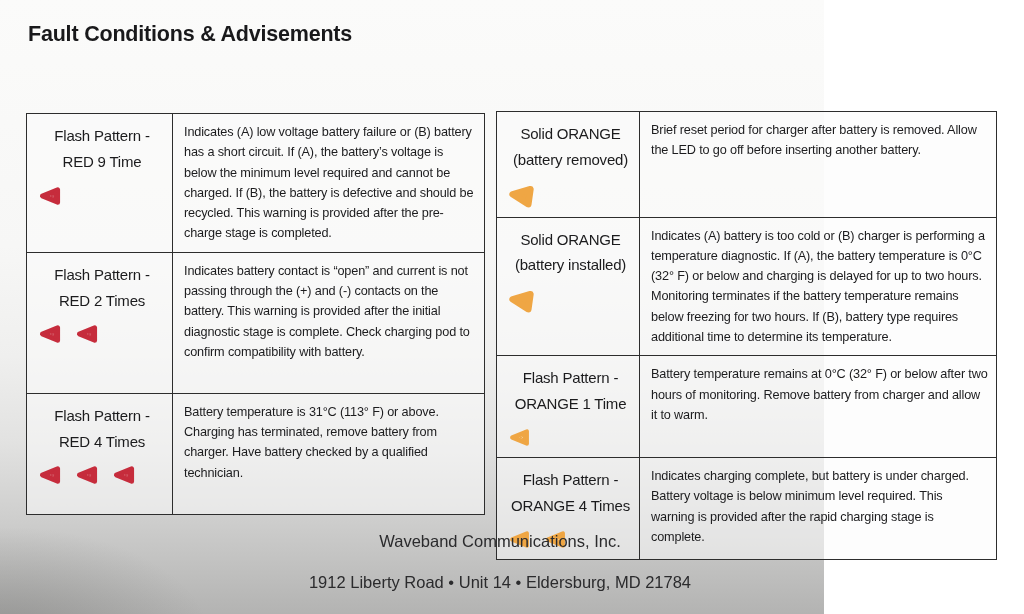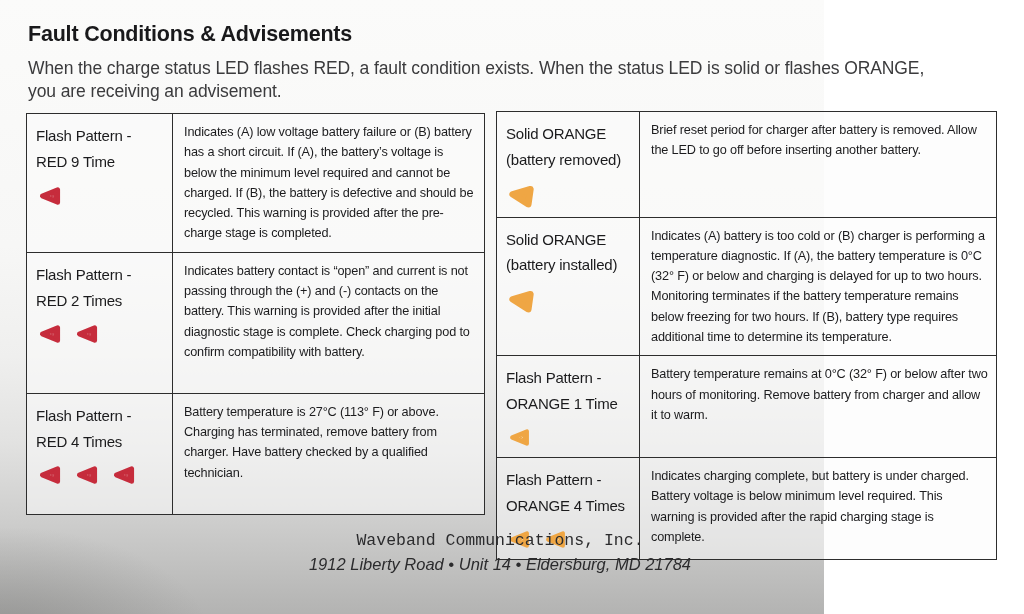--- a/index.html
+++ b/index.html
@@ -18,50 +18,46 @@
   .ctable{position:absolute;border:1.6px solid #2d2d2d;background:rgba(252,252,251,.55);}
   #fault-table{left:26px;top:113px;width:457px;}
   #advisement-table{left:496px;top:111px;width:499px;}
 
   .trow{display:flex;}
   .trow + .trow{border-top:1.6px solid #2d2d2d;}
   .label-cell{flex:0 0 auto;width:132px;padding:9px 4px 8px 9px;border-right:1.6px solid #2d2d2d;}
   #advisement-table .label-cell{width:129px;}
   .desc-cell{flex:1 1 auto;padding:8px 8px 8px 11px;}
   .lbl{font-size:15px;line-height:1.72;color:#1b1b1d;letter-spacing:-.2px;}
-  .lbl span{display:block;}
+  .lbl span{display:block;text-align:center;}
   .icons{margin-top:9px;display:flex;gap:9px;align-items:center;}
   .icon{display:inline-block;line-height:0;}
   .icon.solid{transform:rotate(8deg);}
   .desc{font-size:12.7px;line-height:1.52;color:#1c1c1e;letter-spacing:-.15px;}
 
   #fault-table .trow:nth-child(1){min-height:133px;}
   #fault-table .trow:nth-child(2){min-height:140px;}
   #fault-table .trow:nth-child(3){min-height:120px;}
   #advisement-table .trow:nth-child(1){min-height:88px;}
   #advisement-table .trow:nth-child(2){min-height:129px;}
   #advisement-table .trow:nth-child(3){min-height:84px;}
   #advisement-table .trow:nth-child(4){min-height:88px;}
 
   .footer{position:absolute;left:0;top:531px;width:1000px;text-align:center;color:#2b2b2d;}
-  .footer-line1{font-size:16.5px;line-height:1.25;font-family:Liberation Mono, monospace;}
-  .footer-line2{font-size:16.5px;line-height:1.25;margin-top:2px;font-style:italic;}
+  .footer-line1{font-size:16.5px;line-height:1.25;}
+  .footer-line2{font-size:16.5px;line-height:1.25;margin-top:20px;}
   .footer-line3{font-size:17.5px;line-height:1.25;margin-top:3px;}
 </style>
 </head>
 <body>
 
 <div class="page">
 
   <div class="header">
     <div class="title">Fault Conditions &amp; Advisements</div>
-    <div class="intro">
-      <span>When the charge status LED flashes RED, a fault condition exists. When the status LED is solid or flashes ORANGE,</span>
-      <span>you are receiving an advisement.</span>
-    </div>
   </div>
 
   <div class="ctable" id="fault-table">
   <div class="trow">
     <div class="label-cell">
       <div class="lbl">
         <span>Flash Pattern -</span>
         <span>RED 9 Time</span>
       </div>
       <div class="icons">
@@ -119,21 +115,21 @@
                 <polygon points="16.8,14 20.8,12.4 20.8,15.6" fill="none" stroke="#c62c3c" stroke-width="1.4" stroke-linejoin="round"></polygon>
               </svg></span>
             <span class="icon flash"><svg width="28" height="24" viewBox="0 0 32 28">
                 <polygon points="7,14 25,6.5 25,21.5" fill="#f8f4ed" stroke="#c62c3c" stroke-width="5.5" stroke-linejoin="round"></polygon>
                 <polygon points="12.5,14 22,10 22,18" fill="none" stroke="#c62c3c" stroke-width="2.6" stroke-linejoin="round"></polygon>
                 <polygon points="16.8,14 20.8,12.4 20.8,15.6" fill="none" stroke="#c62c3c" stroke-width="1.4" stroke-linejoin="round"></polygon>
               </svg></span>
           </div>
     </div>
     <div class="desc-cell">
-      <span class="desc">Battery temperature is 27°C (113° F) or above. Charging has terminated, remove battery from charger. Have battery checked by a qualified technician.</span>
+      <span class="desc">Battery temperature is 31°C (113° F) or above. Charging has terminated, remove battery from charger. Have battery checked by a qualified technician.</span>
     </div>
   </div>
 </div>
 
   <div class="ctable" id="advisement-table">
   <div class="trow">
     <div class="label-cell">
       <div class="lbl">
         <span>Solid ORANGE</span>
         <span>(battery removed)</span>

